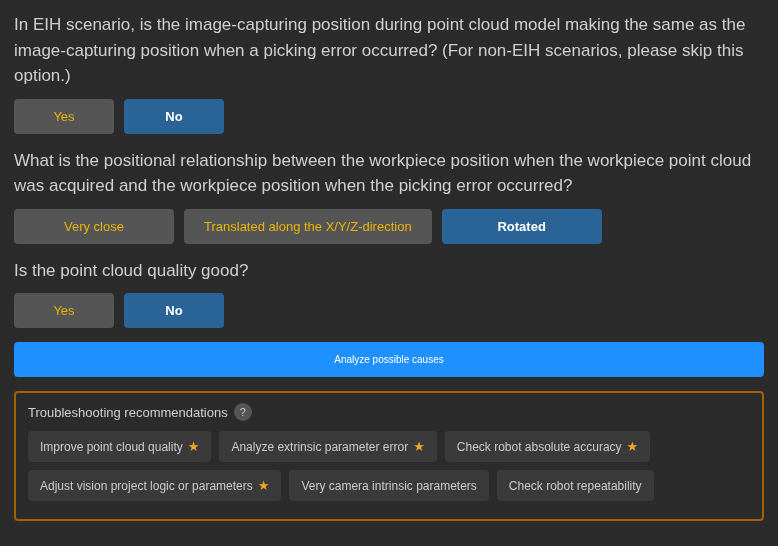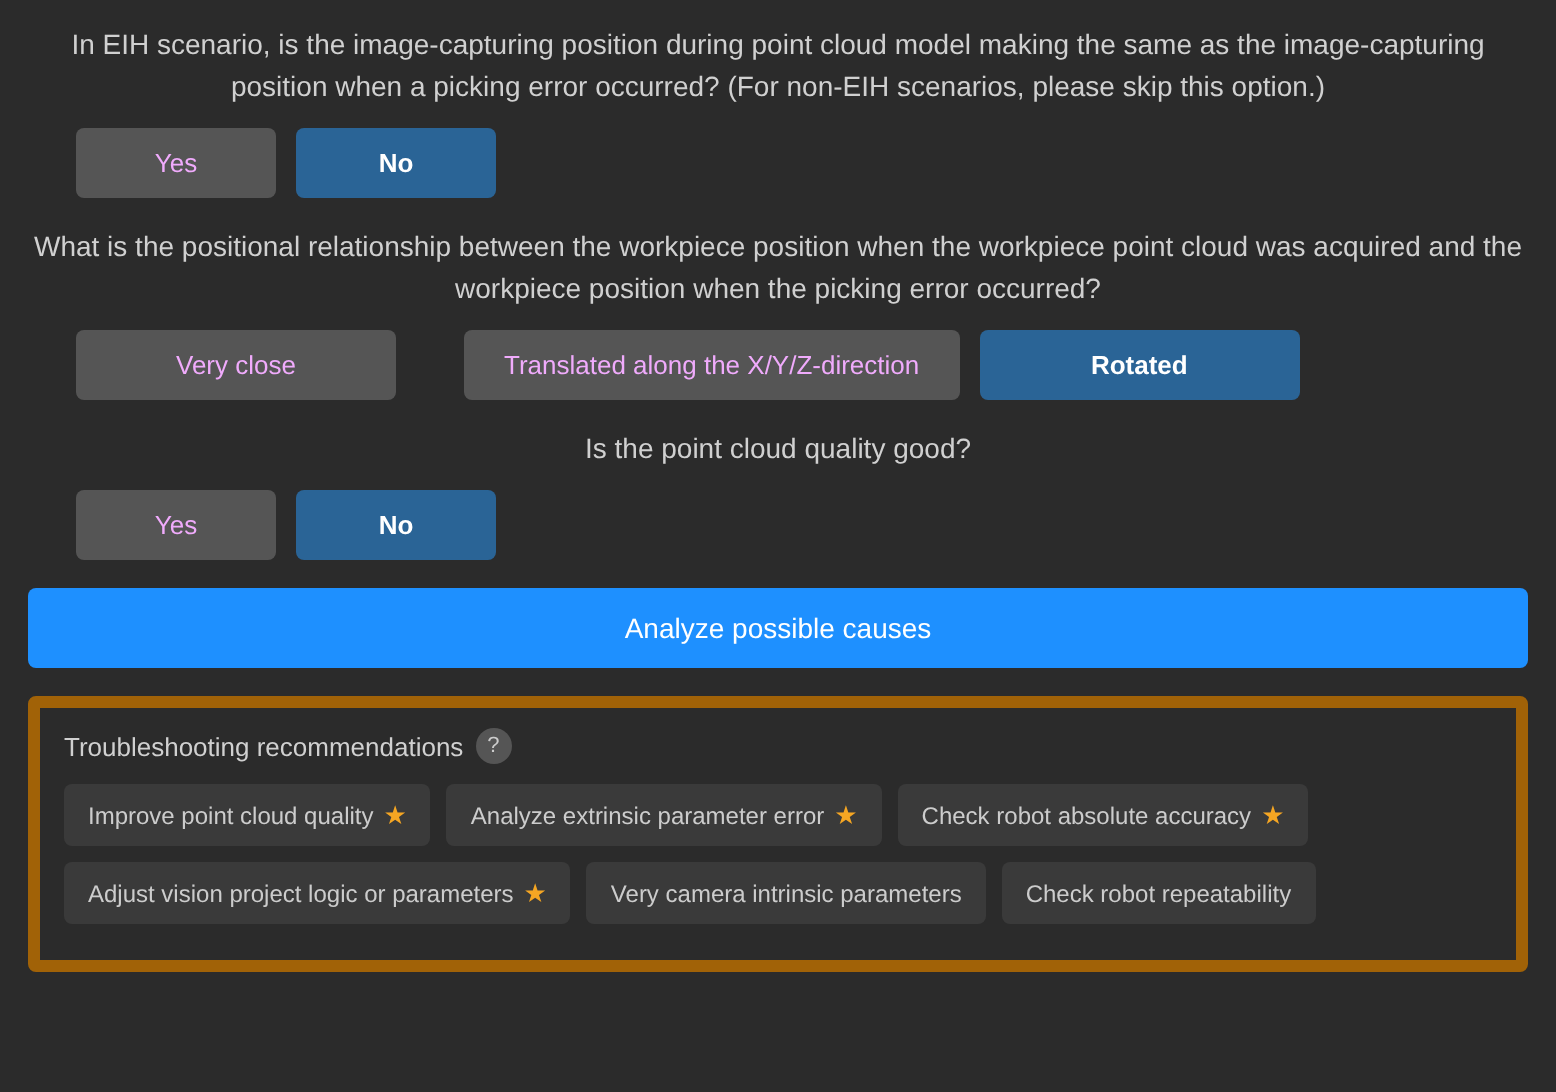--- a/index.html
+++ b/index.html
@@ -10,65 +10,63 @@
       color: #e0e0e0;
       font-family: Arial, sans-serif;
       font-size: 13px;
       overflow: hidden;
     }
     .container {
       padding: 12px 14px;
     }
     .question-text {
       color: #d0d0d0;
-      font-size: 14px;
+      font-size: 17px;
       line-height: 1.5;
       margin-bottom: 10px;
-      text-align: center;
     }
     .btn-row {
       display: flex;
       flex-direction: row;
       gap: 10px;
       margin-bottom: 14px;
     }
     .btn {
       padding: 10px 20px;
       border: none;
       border-radius: 4px;
       font-size: 13px;
       cursor: pointer;
       min-width: 100px;
     }
     .btn-inactive {
       background-color: #555555;
-      color: #f0abfc;
-      margin-left: 24px;
+      color: #eab308;
     }
     .btn-active {
       background-color: #2a6496;
       color: #ffffff;
       font-weight: bold;
     }
     .btn-wide {
       min-width: 160px;
     }
     .analyze-btn {
       width: 100%;
       padding: 12px;
       background-color: #1e90ff;
       color: #ffffff;
-      font-size: 14px;
+      font-size: 10px;
       border: none;
       border-radius: 4px;
       cursor: pointer;
       margin-bottom: 14px;
     }
     .troubleshoot-box {
-      border: 6px solid #a16207;
+      border: 2px solid #a16207;
       border-radius: 4px;
       padding: 10px 12px;
     }
     .troubleshoot-header {
       display: flex;
       align-items: center;
       gap: 6px;
       margin-bottom: 10px;
       font-size: 13px;
       color: #d0d0d0;

